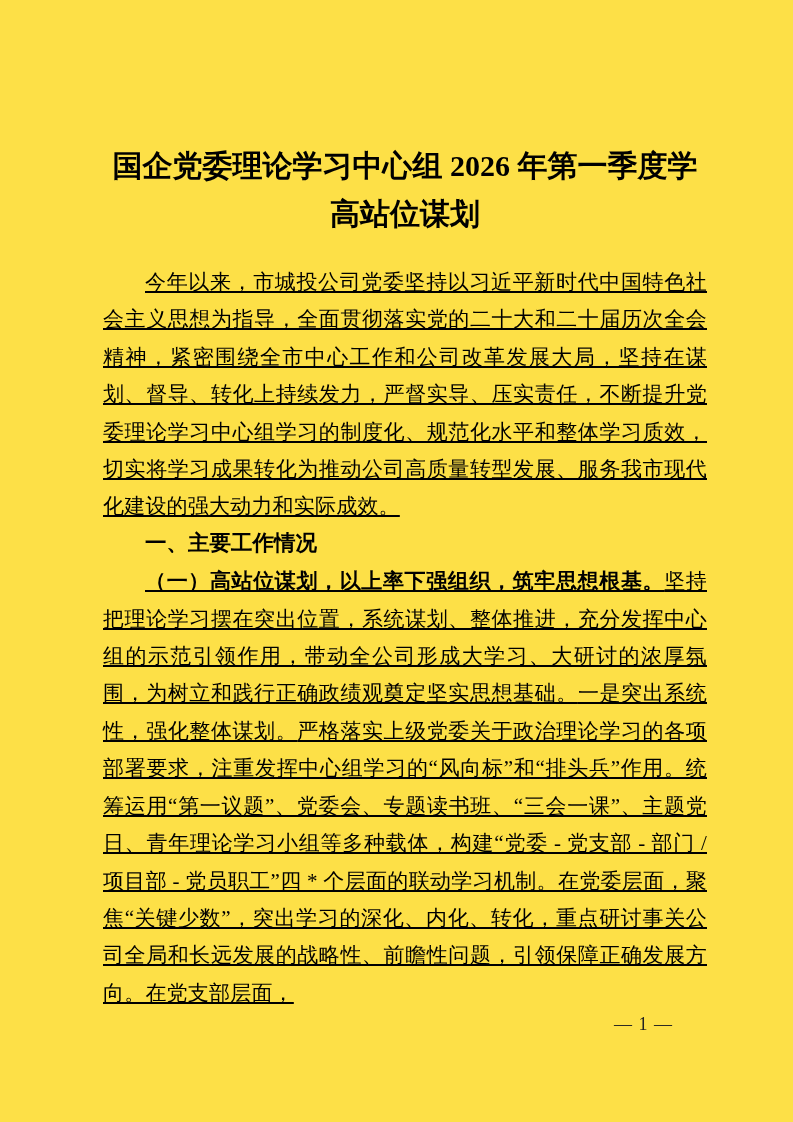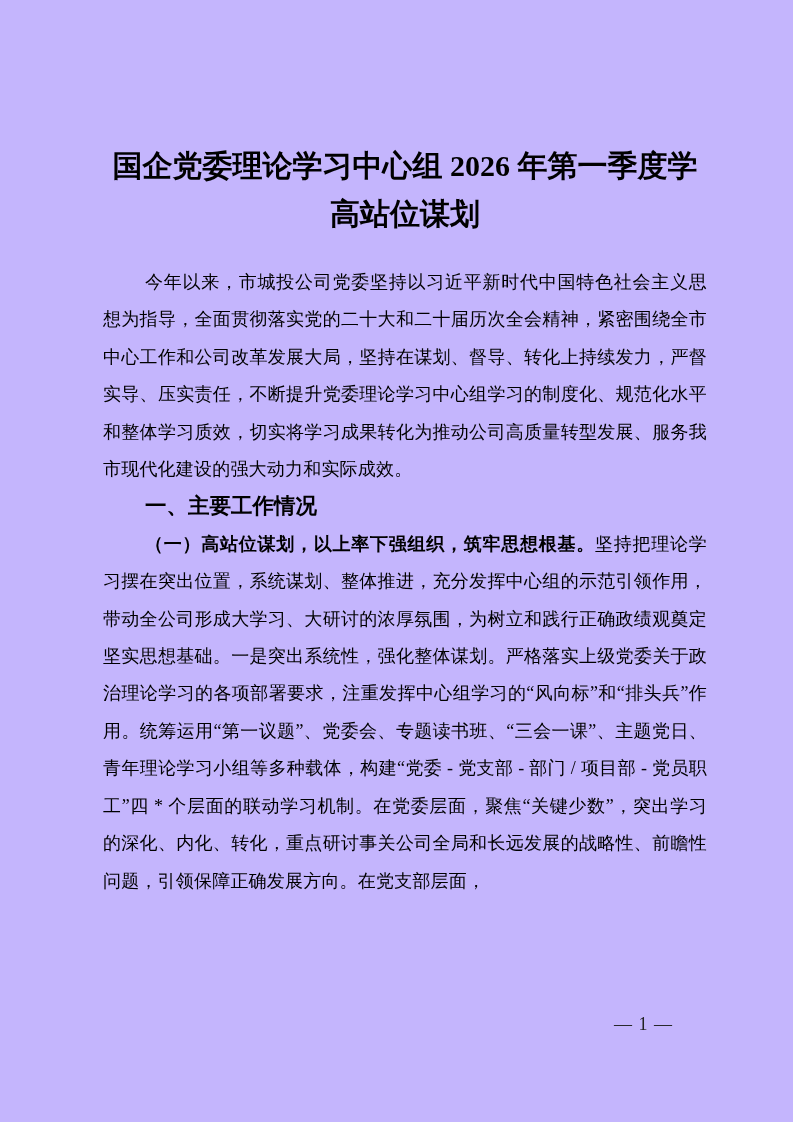--- a/index.html
+++ b/index.html
@@ -4,55 +4,56 @@
 <style>
   html, body {
     margin: 0;
     padding: 0;
     background: #ffffff;
   }
   .page {
     position: relative;
     width: 793px;
     height: 1122px;
-    background: #c4b5fd;
+    background: #fde047;
     overflow: hidden;
     color: #000000;
     font-family: "Liberation Serif", "DejaVu Serif", serif;
   }
   .doc {
     margin: 0 86px 0 103px;
   }
   .title {
     margin: 142px 0 26px 0;
     font-size: 30px;
     line-height: 48px;
     font-weight: 700;
     text-align: center;
   }
   .title-line {
     display: block;
     white-space: nowrap;
   }
   .body-para {
     margin: 0;
-    font-size: 18px;
+    font-size: 21px;
     line-height: 37.4px;
     text-align: justify;
     text-indent: 42px;
     letter-spacing: 0.2px;
     word-break: break-all;
+    text-decoration: underline;
   }
   .section-heading {
     margin: 0;
     font-size: 21.5px;
     line-height: 37.4px;
     font-weight: 700;
     text-indent: 42px;
-    font-family: Liberation Sans, sans-serif;
+    font-family: Liberation Mono, monospace;
   }
   .kai-bold {
     font-weight: 600;
   }
   .kai {
     font-weight: 400;
   }
   .page-number {
     position: absolute;
     top: 1012px;

